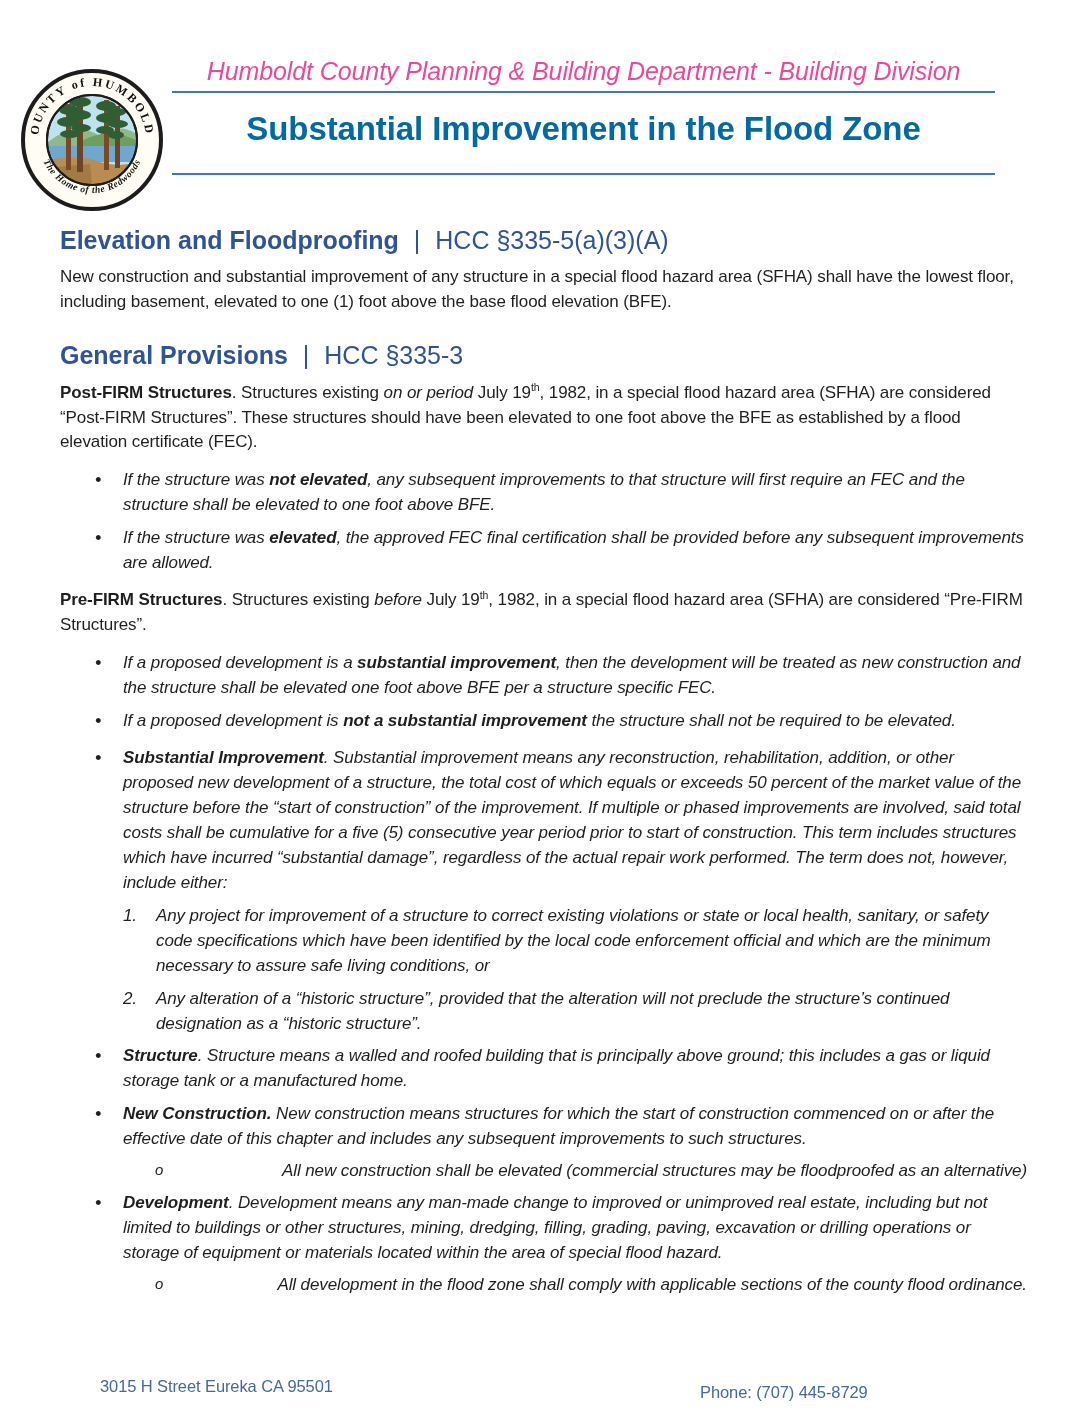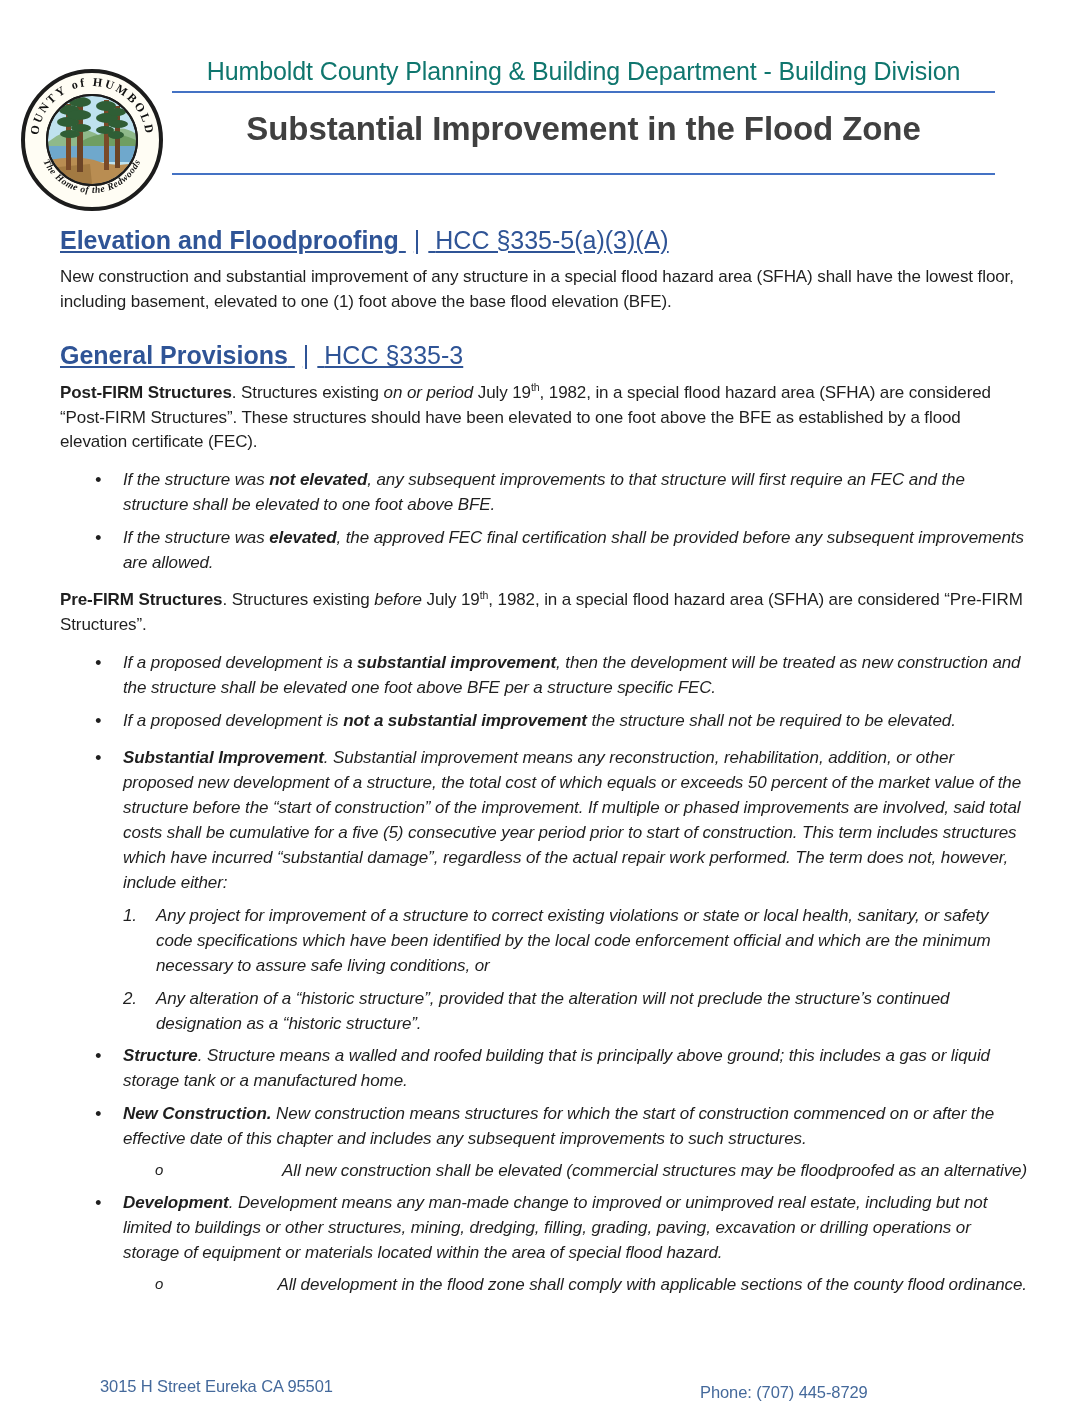--- a/index.html
+++ b/index.html
@@ -10,34 +10,34 @@
     font-family:"Liberation Sans", sans-serif;
     color:#1f1f1f;
     overflow:hidden;
     letter-spacing:-0.1px;
   }
   
   .header{position:relative;padding-top:56px;}
   .seal{position:absolute;left:20px;top:68px;width:144px;height:144px;}
   .header-right{margin-left:172px;margin-right:92px;text-align:center;}
   .dept-line{
-    font-size:25px;color:#0f766e;
+    font-size:25px;font-style:italic;color:#ec4899;
     white-space:nowrap;line-height:1.2;
   }
   .rule1{border:none;border-top:2px solid #4472C4;margin:5px 0 0 0;}
   .doc-title{
-    margin:16px 0 0 0;font-size:33px;font-weight:700;color:#404040;
+    margin:16px 0 0 0;font-size:33px;font-weight:700;color:#0369a1;
     line-height:1.2;white-space:nowrap;
   }
   .rule2{border:none;border-top:2px solid #4472C4;margin:24px 0 0 0;}
   
   .main{margin:0 60px;padding-top:50px;font-size:17px;line-height:1.46;}
   h2{
     font-size:25px;font-weight:700;color:#2F5496;
-    margin:26px 0 9px 0;line-height:1.25;letter-spacing:0;text-decoration:underline;
+    margin:26px 0 9px 0;line-height:1.25;letter-spacing:0;
   }
   section:first-child h2{margin-top:0;}
   h2 .h-sep{font-weight:300;color:#2F5496;margin:0 8px;}
   h2 .h-code{font-weight:400;color:#2F5496;}
   p{margin:0 0 13px 0;}
   .b{font-weight:700;}
   .i{font-style:italic;}
   sup{font-size:0.62em;vertical-align:super;line-height:0;margin-top:16px;}
   ul.l1{list-style:none;margin:2px 0 13px 0;padding:0 0 0 63px;font-style:italic;}
   ul.l1>li{position:relative;margin-bottom:8px;}

